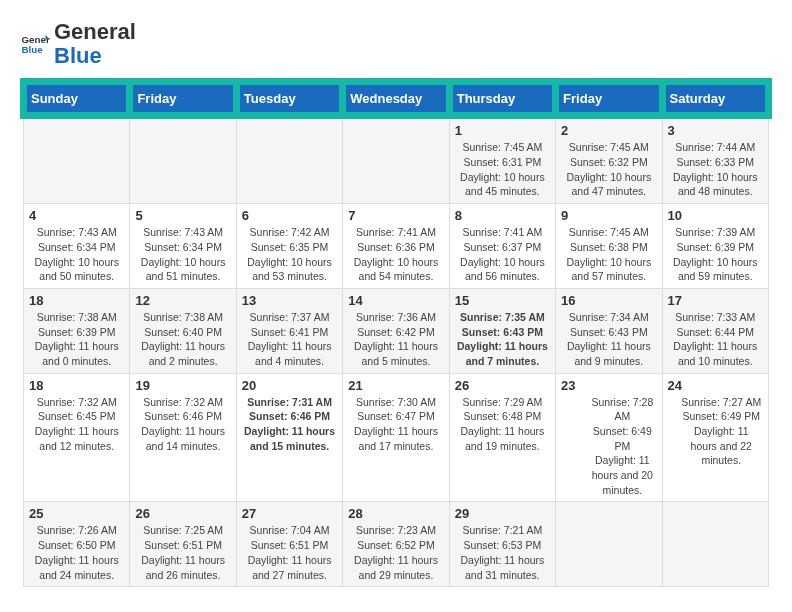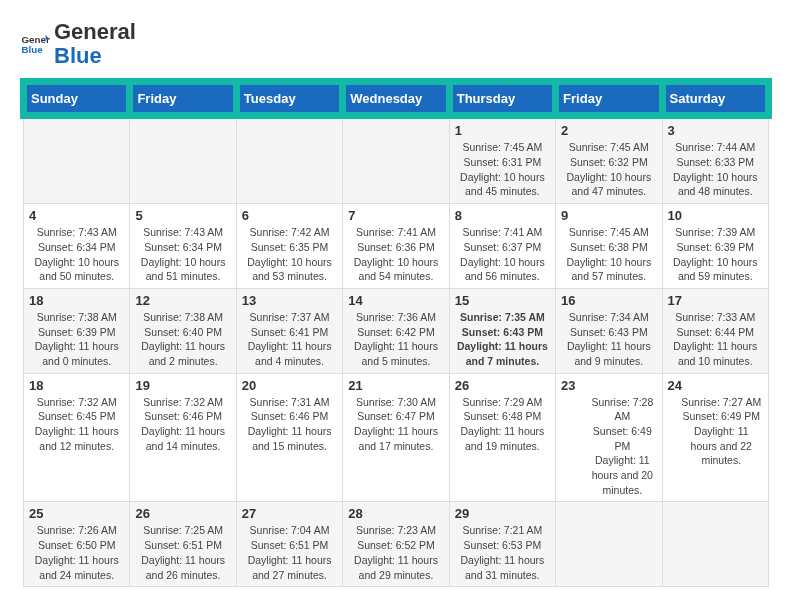--- a/index.html
+++ b/index.html
@@ -237,21 +237,21 @@
 Daylight: 11 hours and 12 minutes.</div>
         </td>
         <td>
           <span class="day-number">19</span>
           <div class="day-info" style="white-space: pre-line;">Sunrise: 7:32 AM
 Sunset: 6:46 PM
 Daylight: 11 hours and 14 minutes.</div>
         </td>
         <td>
           <span class="day-number">20</span>
-          <div class="day-info" style="white-space: pre-line;">Sunrise: 7:31 AM
+          <div class="day-info" style="white-space: pre-line; font-weight: bold;">Sunrise: 7:31 AM
 Sunset: 6:46 PM
 Daylight: 11 hours and 15 minutes.</div>
         </td>
         <td>
           <span class="day-number">21</span>
           <div class="day-info" style="white-space: pre-line;">Sunrise: 7:30 AM
 Sunset: 6:47 PM
 Daylight: 11 hours and 17 minutes.</div>
         </td>
         <td>

